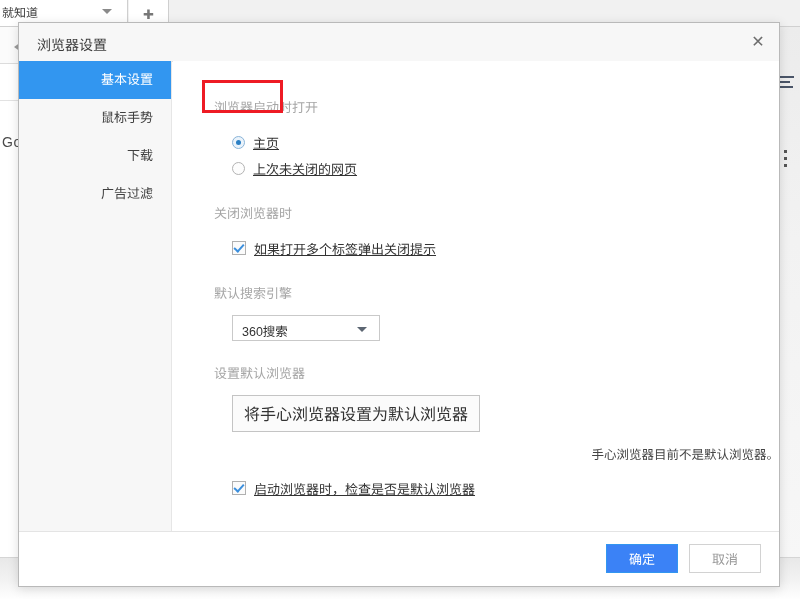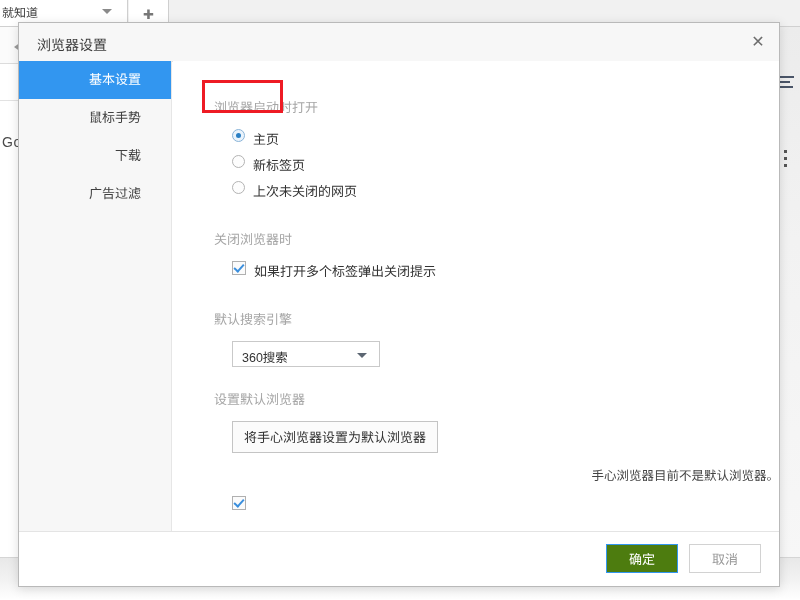--- a/index.html
+++ b/index.html
@@ -200,21 +200,21 @@
     position: absolute;
     left: 0; top: 0;
     width: 153px; bottom: 0;
     background: #f7f7f7;
     border-right: 1px solid #e6e6e6;
     box-sizing: border-box;
   }
   .nav-item {
     height: 38px;
     line-height: 38px;
-    padding-right: 30px;
+    padding-right: 18px;
     text-align: right;
     font-size: 13px;
     color: #3f3f3f;
     cursor: pointer;
     box-sizing: border-box;
   }
   .nav-item.active {
     background: #3296f0;
     color: #ffffff;
   }
@@ -231,25 +231,26 @@
   }
   .sec-title {
     font-size: 13px;
     color: #a6a6a6;
     margin-bottom: 13px;
   }
   .sec { margin-bottom: 22px; }
 
   .opt-row {
     display: flex;
-    align-items: flex-start;
+    align-items: center;
     height: 26px;
     margin-left: 18px;
     cursor: pointer;
     position: relative;
+    text-decoration: underline;
   }
   .opt-label {
     font-size: 13px;
     color: #333;
     margin-left: 8px;
     white-space: nowrap;
   }
 
   
   .radio {
@@ -329,21 +330,21 @@
     border-top: 5px solid #5c6672;
   }
 
   
   .push-btn {
     margin-left: 18px;
     display: inline-block;
     padding: 5px 11px 6px;
     border: 1px solid #c4c4c4;
     background: #fbfbfb;
-    font-size: 13px;
+    font-size: 16px;
     color: #333;
     cursor: pointer;
     font-family: inherit;
   }
   .hint-text {
     margin-left: 18px;
     margin-top: 12px;
     margin-bottom: 12px;
     font-size: 12.5px;
     color: #444;
@@ -364,21 +365,21 @@
     width: 72px; height: 29px;
     font-size: 13px;
     line-height: 29px;
     text-align: center;
     cursor: pointer;
     box-sizing: border-box;
     user-select: none;
   }
   .btn-primary {
     right: 101px;
-    background: #4d7c0f;
+    background: #3b82f6;
     color: #ffffff;
     border: 1px solid #3296f0;
   }
   .btn-secondary {
     right: 18px;
     background: #ffffff;
     color: #9a9a9a;
     border: 1px solid #d2d2d2;
   }
 </style>
@@ -449,24 +450,20 @@
     <div class="dlg-content">
 
       <div class="sec">
         <div class="sec-title">浏览器启动时打开</div>
 
         <div class="opt-row">
           <span class="radio checked"></span>
           <span class="opt-label">主页</span>
         </div>
 
-        <div class="opt-row">
-          <span class="radio"></span>
-          <span class="opt-label">新标签页</span>
-        </div>
 
         <div class="opt-row">
           <span class="radio"></span>
           <span class="opt-label">上次未关闭的网页</span>
         </div>
       </div>
 
       <div class="sec">
         <div class="sec-title">关闭浏览器时</div>
         <div class="opt-row">
@@ -485,20 +482,21 @@
 
       <div class="sec">
         <div class="sec-title">设置默认浏览器</div>
 
         <button class="push-btn">将手心浏览器设置为默认浏览器</button>
 
         <div class="hint-text">手心浏览器目前不是默认浏览器。</div>
 
         <div class="opt-row">
           <span class="checkbox checked"></span>
+          <span class="opt-label">启动浏览器时，检查是否是默认浏览器</span>
         </div>
 
         
       </div>
 
     </div>
   </div>
 
   <div class="dlg-footer">
     <div class="btn btn-primary">确定</div>

